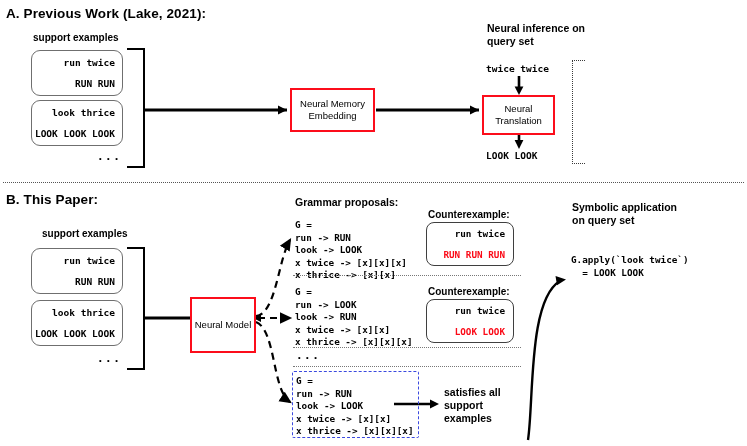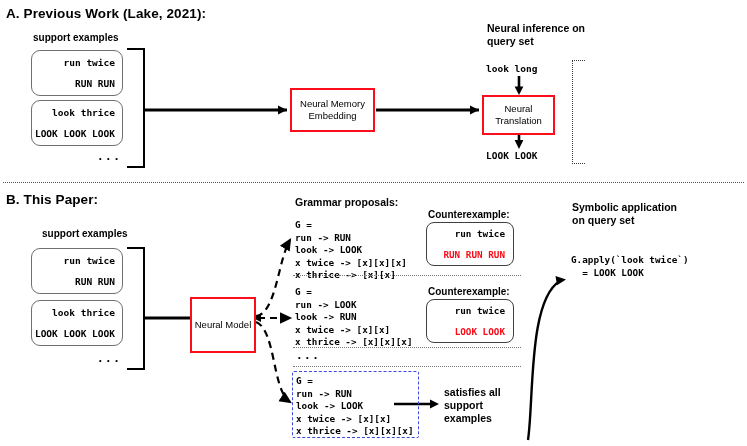--- a/index.html
+++ b/index.html
@@ -261,21 +261,21 @@
   <div class="abs dots" style="left:97px; top:150px;">...</div>
 
   <div class="abs bracket" style="left:127px; top:48px; width:18px; height:120px;"></div>
 
   <div class="abs red-box" style="left:290px; top:88px; width:85px; height:44px;">Neural Memory
 Embedding</div>
 
   <div class="abs caption-2" style="left:474px; top:22px;margin-left:13px;">Neural inference on
 query set</div>
 
-  <div class="abs mono-small" style="left:486px; top:63px;">look long</div>
+  <div class="abs mono-small" style="left:486px; top:63px;">twice twice</div>
 
   <div class="abs red-box" style="left:482px; top:95px; width:73px; height:40px;">Neural
 Translation</div>
 
   <div class="abs mono-small" style="left:486px; top:150px;">LOOK LOOK</div>
 
   <div class="abs dot-brace" style="left:572px; top:60px; width:13px; height:104px;"></div>
 
 
   <div class="abs hdivider" style="left:3px; top:182px; width:741px;"></div>

